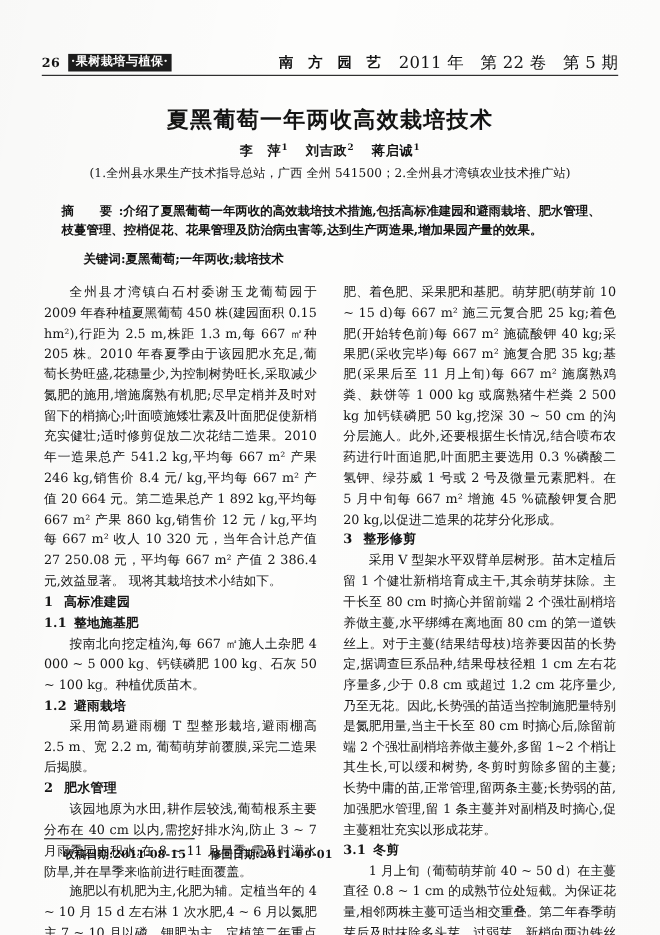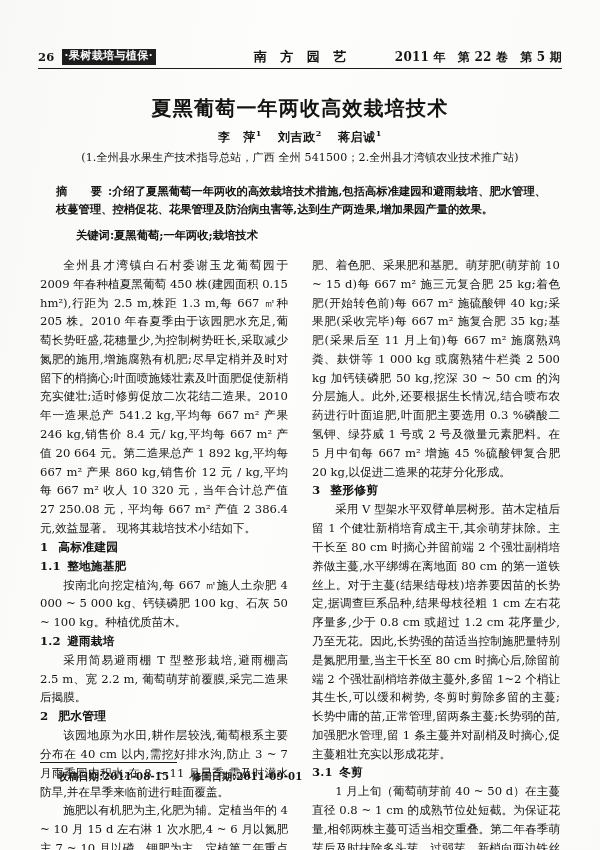--- a/index.html
+++ b/index.html
@@ -63,22 +63,22 @@
     position: absolute;
     left: 0; right: 0;
     text-align: center;
     font-size: 13px;
     font-weight: 700;
     letter-spacing: 4.5px;
     text-indent: 4.5px;
   }
   .runhead-issue {
     margin-left: auto;
-    font-size: 12px;
-    font-weight: 700;
+    font-size: 15px;
+    font-weight: 400;
     letter-spacing: 0.2px;
     white-space: nowrap;
     position: relative;
     z-index: 2;
   }
   .runhead-rule {
     position: absolute;
     left: 38px;
     top: 68px;
     width: 524px;

